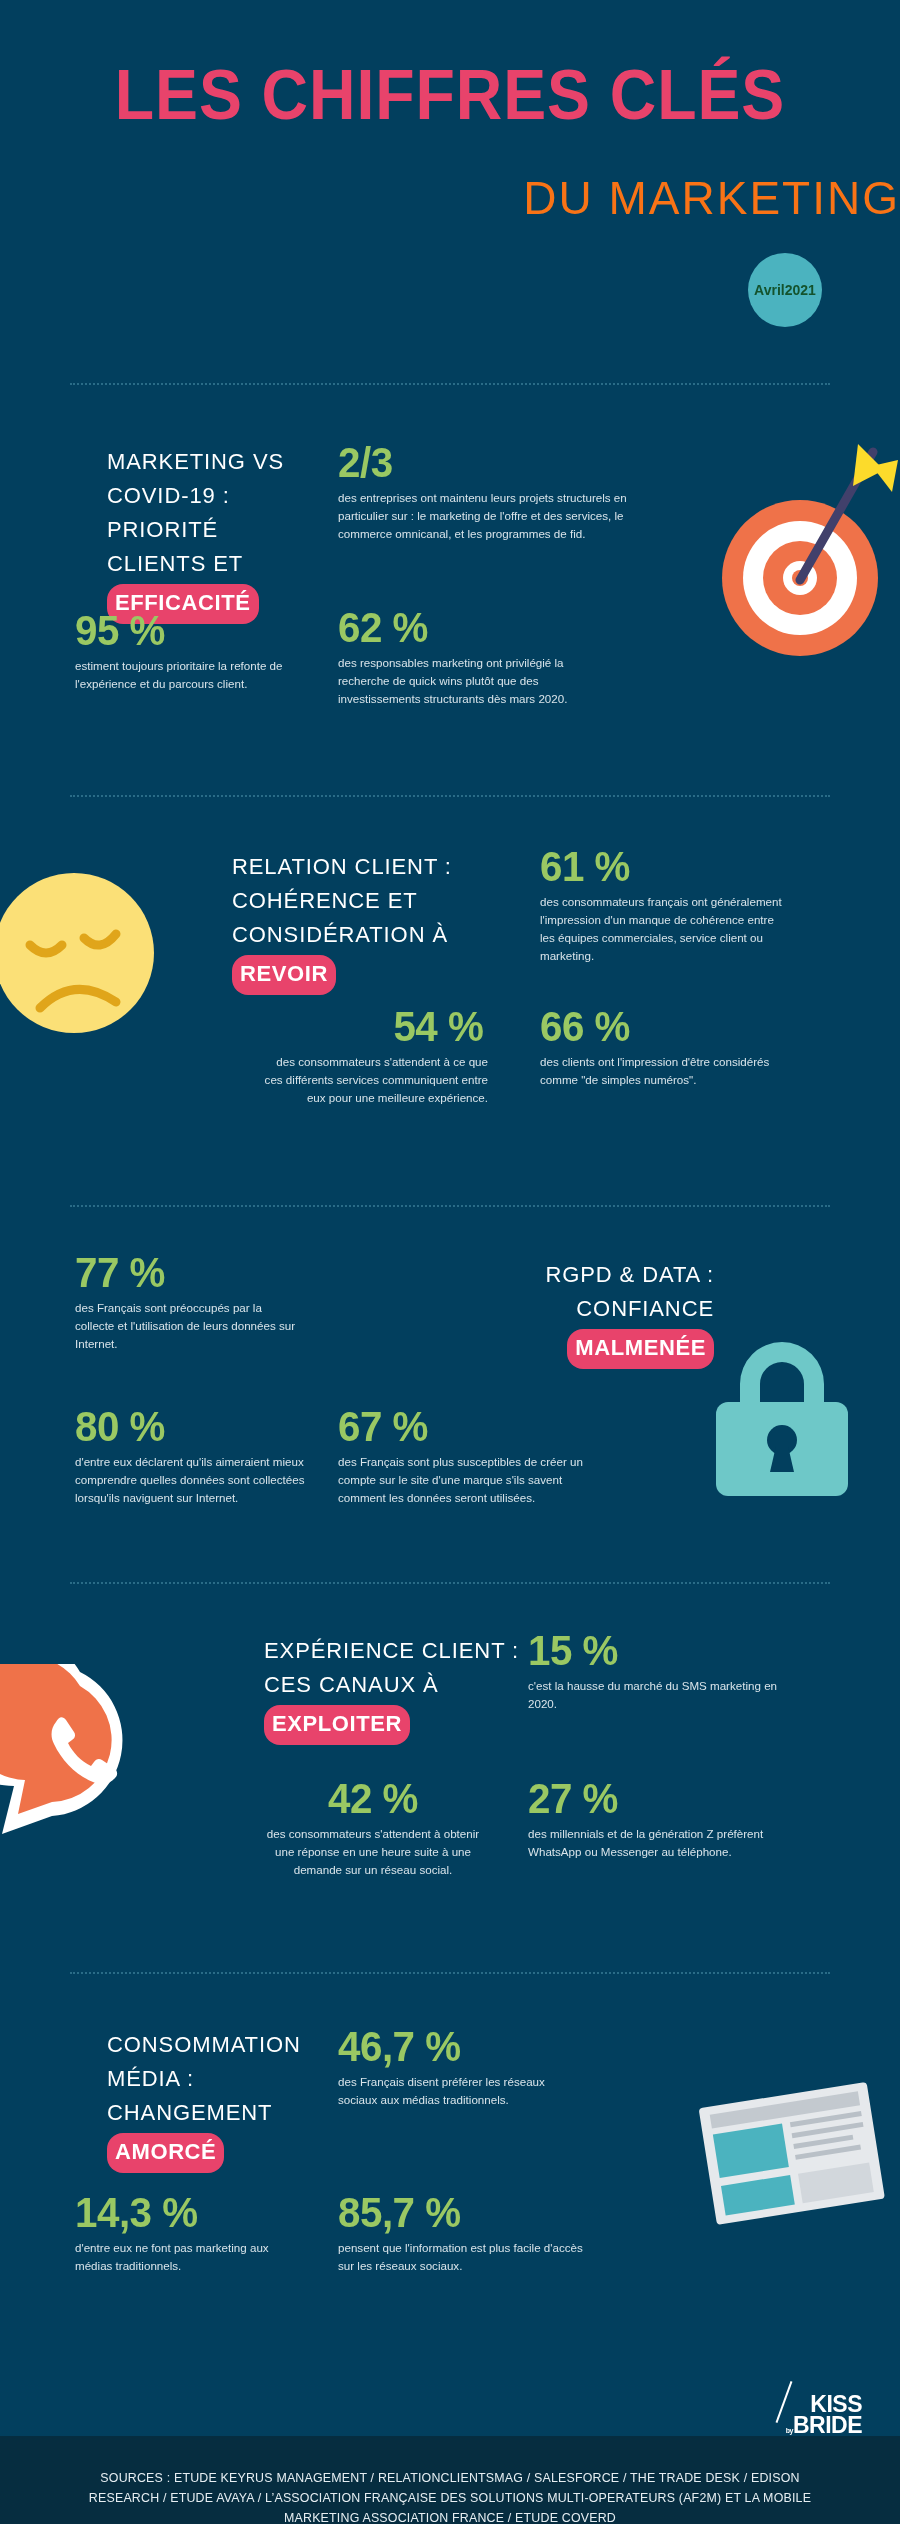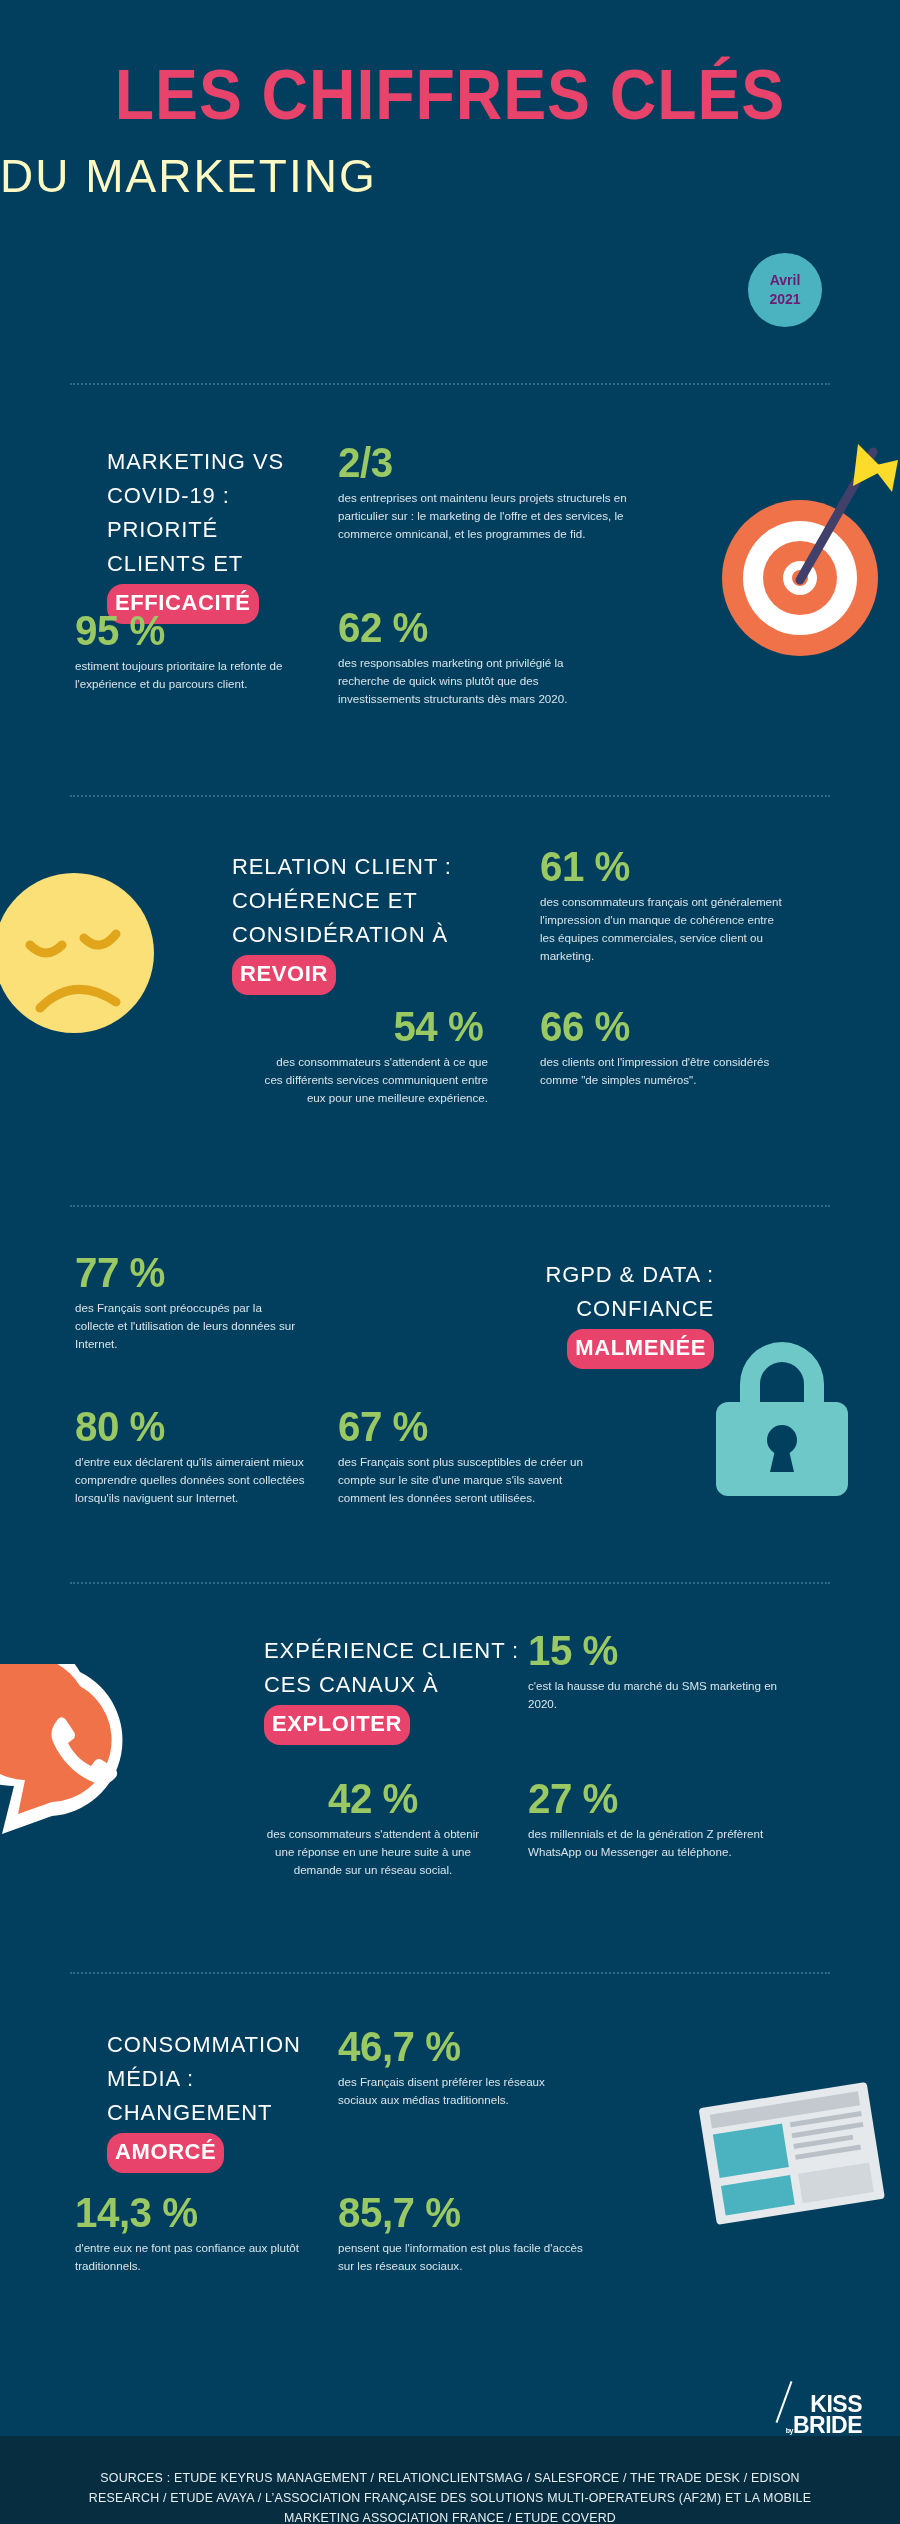--- a/index.html
+++ b/index.html
@@ -23,38 +23,38 @@
     color: #e8436b;
     font-family: "Liberation Sans Narrow", "Liberation Sans", sans-serif;
     font-weight: bold;
     font-size: 70px;
     letter-spacing: 1px;
     line-height: 0.95;
     transform: scaleX(0.92);
     white-space: nowrap;
   }
   .title-sub {
-    text-align: left;
-    color: #fef9c3;
+    text-align: right;
+    color: #f97316;
     font-size: 46px;
     font-weight: 300;
     letter-spacing: 2px;
-    margin-top: 20px;
+    margin-top: 42px;
     white-space: nowrap;
   }
   .date-badge {
     position: absolute;
     left: 748px;
     top: 253px;
     width: 74px; height: 74px;
     border-radius: 50%;
     background: #4bb3bf;
-    color: #701a75;
+    color: #14532d;
     display: flex;
-    flex-direction: column;
+    flex-direction: row;
     align-items: center;
     justify-content: center;
     font-size: 14px;
     font-weight: bold;
     line-height: 1.35;
   }
 
   
   .divider {
     position: absolute;
@@ -279,21 +279,21 @@
       <div>MÉDIA :</div>
       <div>CHANGEMENT</div>
       <div class="hl">AMORCÉ</div>
     </div>
     <div class="stat" style="position:absolute;left:338px;top:24px;width:240px">
       <div class="stat-num">46,7 %</div>
       <div class="stat-txt">des Français disent préférer les réseaux sociaux aux médias traditionnels.</div>
     </div>
     <div class="stat" style="position:absolute;left:75px;top:190px;width:230px">
       <div class="stat-num">14,3 %</div>
-      <div class="stat-txt">d'entre eux ne font pas confiance aux plutôt traditionnels.</div>
+      <div class="stat-txt">d'entre eux ne font pas marketing aux médias traditionnels.</div>
     </div>
     <div class="stat" style="position:absolute;left:338px;top:190px;width:250px">
       <div class="stat-num">85,7 %</div>
       <div class="stat-txt">pensent que l'information est plus facile d'accès sur les réseaux sociaux.</div>
     </div>
 
     <svg class="art" style="left:690px;top:74px" width="210" height="170" viewBox="0 0 210 170">
       <g transform="rotate(-9 105 85)">
         <rect x="18" y="18" width="170" height="118" rx="4" fill="#e6e9ec"></rect>
         <rect x="28" y="26" width="150" height="14" fill="#c3c9cf"></rect>

